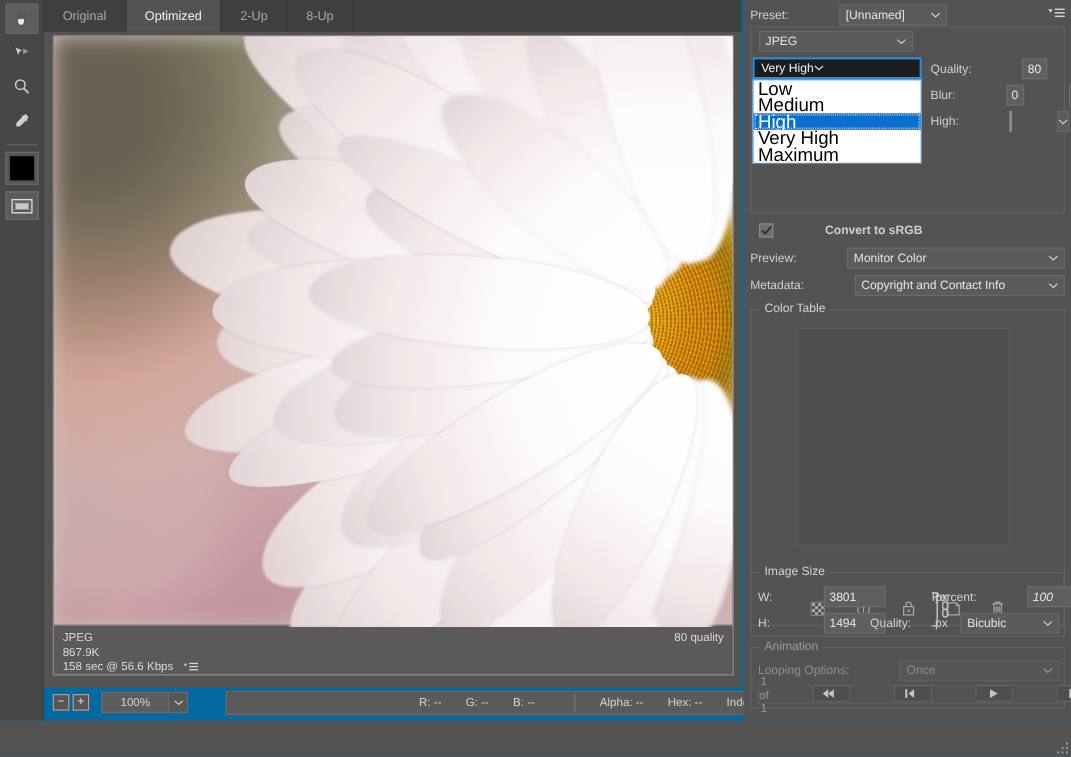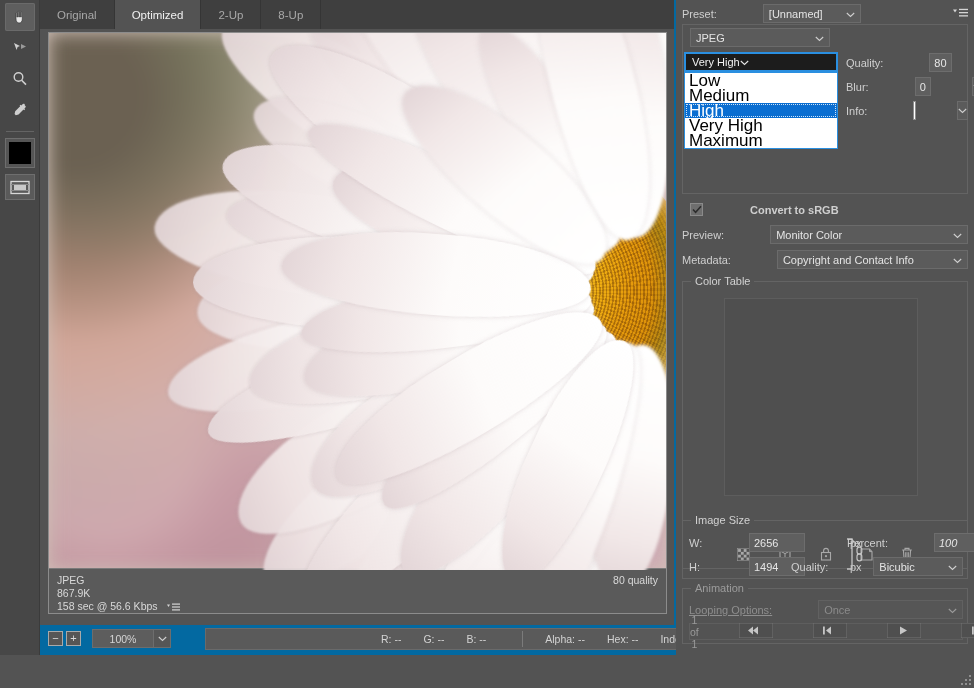--- a/index.html
+++ b/index.html
@@ -440,21 +440,21 @@
     <div class="row" style="position:absolute;left:170px;top:77px;width:122px;">
       <span class="lbl" style="width:44px;text-align:right;">Blur:</span>
       <div class="txt" style="width:52px;margin-left:6px;">0</div>
       <div class="sel" style="width:20px;margin-left:1px;padding:0;justify-content:center;">
         <svg width="9" height="6" viewBox="0 0 9 6">
             <path d="M.8 1l3.7 3.4L8.2 1" fill="none" stroke="#cfcfcf" stroke-width="1.1"></path>
           </svg>
       </div>
     </div>
     <div class="row" style="position:absolute;left:170px;top:101px;width:122px;">
-      <span class="lbl" style="width:44px;text-align:right;">Info:</span>
+      <span class="lbl" style="width:44px;text-align:right;">High:</span>
       <div style="width:52px;height:19px;margin-left:6px;background:#fff;border:1px solid #8d8d8d;"></div>
       <div class="sel" style="width:20px;margin-left:1px;padding:0;justify-content:center;">
         <svg width="9" height="6" viewBox="0 0 9 6">
             <path d="M.8 1l3.7 3.4L8.2 1" fill="none" stroke="#cfcfcf" stroke-width="1.1"></path>
           </svg>
       </div>
     </div>
 
     <div class="row" style="position:absolute;left:14px;top:203px;font-weight:bold;">
       <div style="width:13px;height:13px;background:#6e6e6e;border:1px solid #8a8a8a;display:flex;align-items:center;justify-content:center;">
@@ -530,21 +530,21 @@
             <path d="M4.6 5.2v5.4M6 5.2v5.4M7.4 5.2v5.4" stroke="#a8a8a8" stroke-width=".9"></path>
           </svg>
         </span>
       </div>
     </div>
 
     <div class="groupbox" id="imagesize-group">
       <span class="group-title">Image Size</span>
       <div class="row" style="position:absolute;left:6px;top:12px;">
         <span class="lbl" style="width:16px;">W:</span>
-        <div class="txt" style="width:56px;margin-left:4px;">2656</div>
+        <div class="txt" style="width:56px;margin-left:4px;">3801</div>
         <span class="lbl" style="margin-left:5px;">px</span>
       </div>
       <div class="row" style="position:absolute;left:6px;top:36px;">
         <span class="lbl" style="width:16px;">H:</span>
         <div class="txt" style="width:56px;margin-left:4px;">1494</div>
         <span class="lbl" style="margin-left:5px;">px</span>
       </div>
       <span style="position:absolute;left:160px;top:16px;">
         <svg width="24" height="34" viewBox="0 0 24 34">
           <path d="M4 2h5v30H4" fill="none" stroke="#c5c5c5" stroke-width="1.3"></path>
@@ -566,21 +566,21 @@
                 <path d="M.8 1l3.7 3.4L8.2 1" fill="none" stroke="#cfcfcf" stroke-width="1.1"></path>
               </svg>
           </span>
         </div>
       </div>
     </div>
 
     <div class="groupbox" id="animation-group">
       <span class="group-title" style="color:#9c9c9c;">Animation</span>
       <div class="row" style="position:absolute;left:6px;top:11px;width:274px;">
-        <span class="lbl" style="color:#8e8e8e;text-decoration:underline;">Looping Options:</span>
+        <span class="lbl" style="color:#8e8e8e;">Looping Options:</span>
         <div class="sel dis" style="flex:1;margin-left:6px;">
           <span>Once</span>
           <span class="chev">
             <svg width="9" height="6" viewBox="0 0 9 6">
                 <path d="M.8 1l3.7 3.4L8.2 1" fill="none" stroke="#9a9a9a" stroke-width="1.1"></path>
               </svg>
           </span>
         </div>
       </div>
       <div class="row" style="position:absolute;left:6px;top:34px;width:274px;height:17px;border:1px solid #5e5e5e;">

